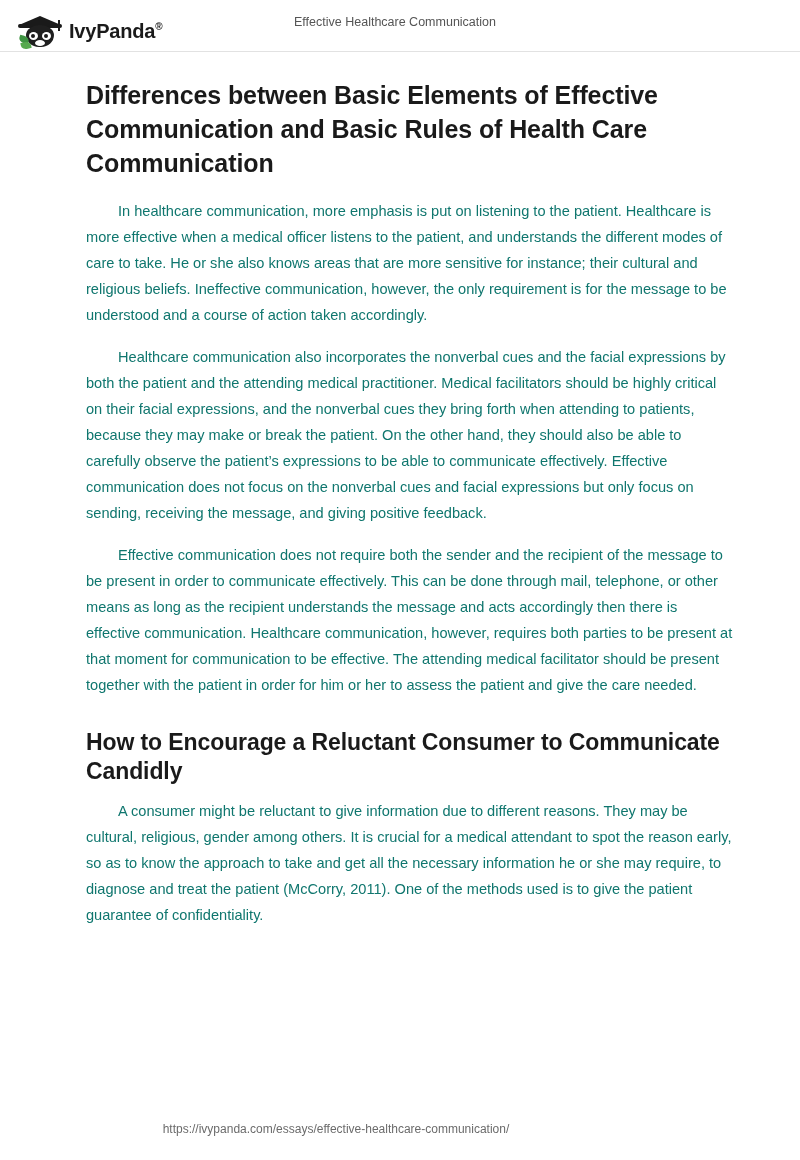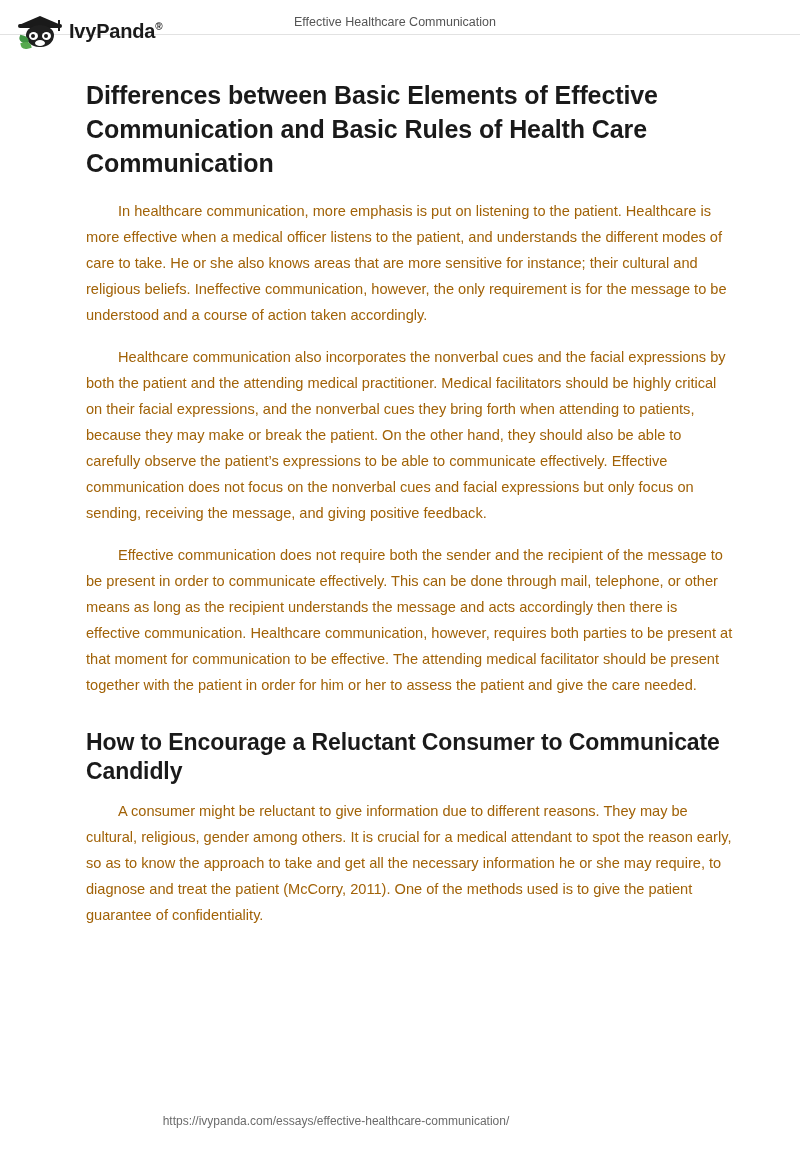--- a/index.html
+++ b/index.html
@@ -15,21 +15,21 @@
     position: relative;
     overflow: hidden;
   }
 
   
   .page-header {
     position: absolute;
     top: 0;
     left: 0;
     width: 800px;
-    height: 35px;
+    height: 52px;
     border-bottom: 1px solid #e2e2e2;
     box-sizing: border-box;
   }
   .brand {
     position: absolute;
     left: 18px;
     top: 14px;
     display: flex;
     align-items: center;
     gap: 7px;
@@ -88,27 +88,27 @@
     margin: 30px 0 12px 0;
     color: #1a1a1a;
     letter-spacing: -0.1px;
   }
   p.para {
     font-size: 14.6px;
     line-height: 26px;
     margin: 0 0 16px 0;
     text-indent: 32px;
     text-align: left;
-    color: #a16207;
+    color: #0f766e;
   }
 
   
   .page-footer {
     position: absolute;
-    bottom: 16px;
+    bottom: 8px;
     left: 0;
     width: 672px;
     height: 46px;
     text-decoration: underline;
   }
   .footer-link {
     position: absolute;
     left: 0;
     right: 0;
     bottom: 16px;

